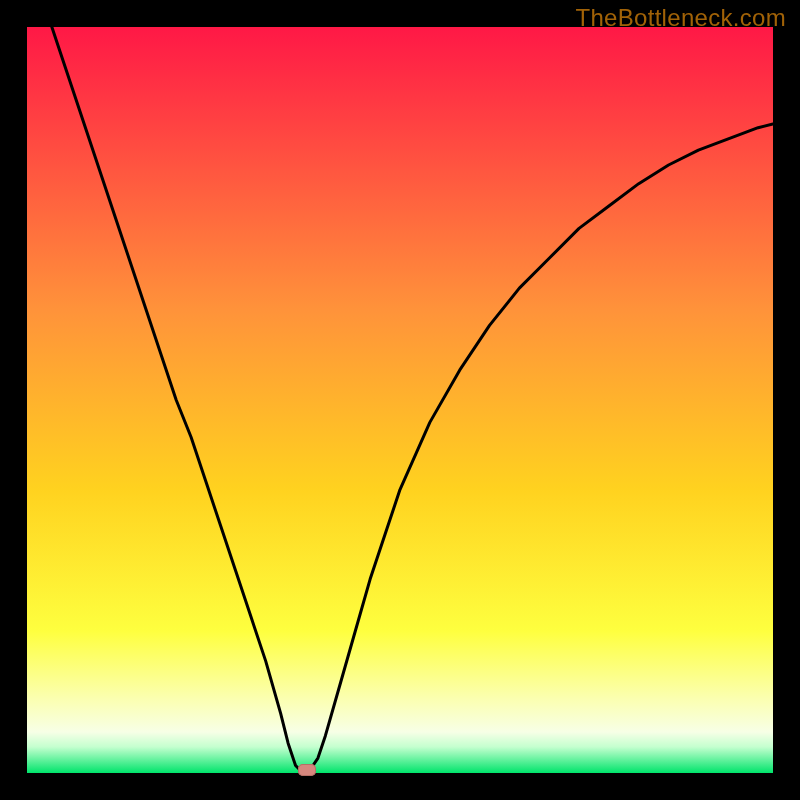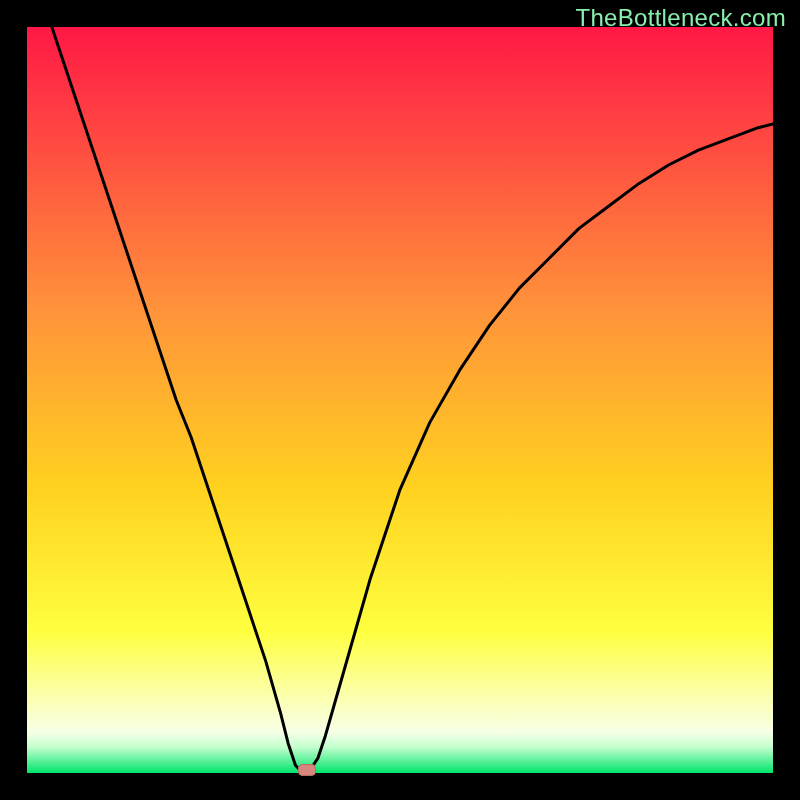--- a/index.html
+++ b/index.html
@@ -14,21 +14,21 @@
   .outer {
     position: relative;
     width: 800px;
     height: 800px;
     background: #000000;
   }
   .watermark {
     position: absolute;
     top: 4px;
     right: 14px;
-    color: #86efac;
+    color: #a16207;
     font-size: 24px;
     font-weight: 500;
     letter-spacing: 0.3px;
     z-index: 10;
   }
   .plot-outer {
     position: absolute;
     left: 27px;
     top: 27px;
     width: 746px;

